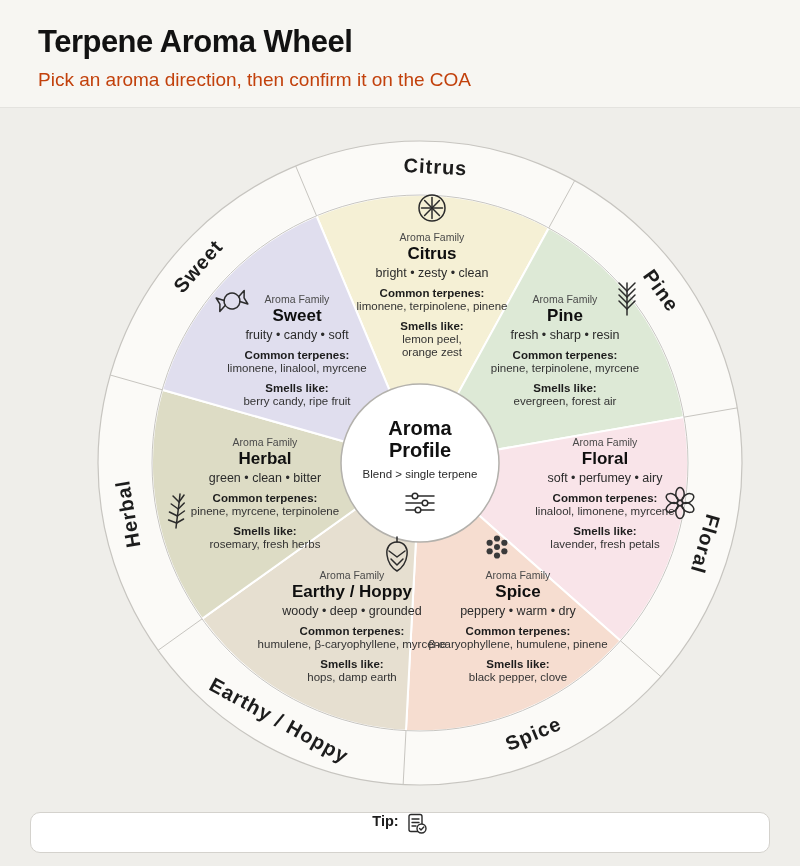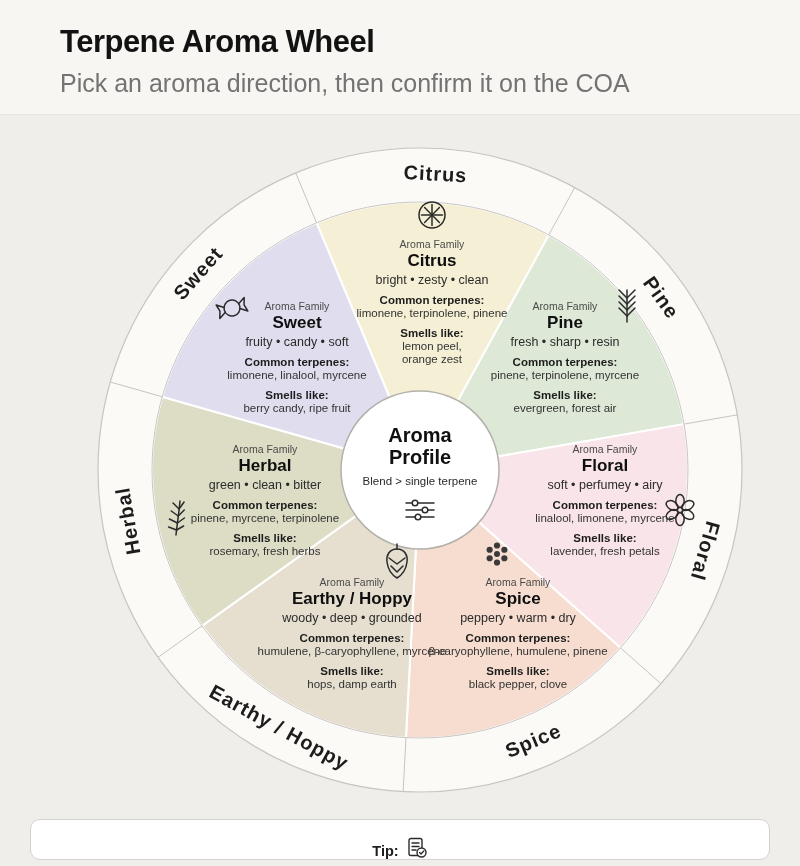--- a/index.html
+++ b/index.html
@@ -3,34 +3,34 @@
 <meta charset="utf-8">
 <style>
   *{margin:0;padding:0;box-sizing:border-box}
   html,body{width:800px;height:866px}
   body{
     background:#efeeea;
     font-family:"Liberation Sans",sans-serif;
     overflow:hidden;
   }
   .header{
-    padding:24px 60px 16px;
+    padding:24px 38px 16px;
     background:#f7f6f2;
     border-bottom:1px solid #e4e3df;
   }
   .header h1{
     font-size:31px;
     font-weight:700;
     letter-spacing:-.5px;
     color:#121212;
   }
   .header p{
     margin-top:9px;
-    font-size:25px;
-    color:#737373;
+    font-size:19px;
+    color:#c2410c;
   }
   .wheel-wrap{height:692px}
   svg{display:block}
   svg text{font-family:"Liberation Sans",sans-serif}
   .rim{font-size:20px;font-weight:700;fill:#1c1c1c;letter-spacing:1px;text-anchor:middle;dominant-baseline:middle}
   .af{font-size:10.5px;fill:#4a4a4a;text-anchor:middle}
   .nm{font-size:17px;font-weight:700;fill:#0f0f0f;text-anchor:middle}
   .ds{font-size:12.5px;fill:#2b2b2b;text-anchor:middle}
   .lb{font-size:11.5px;font-weight:700;fill:#1c1c1c;text-anchor:middle}
   .tx{font-size:11.5px;fill:#333;text-anchor:middle}
@@ -39,21 +39,21 @@
   .icon{stroke:#2b2b2b;stroke-width:1.5;fill:none;stroke-linecap:round;stroke-linejoin:round}
   .icon .fil{fill:#3a3a3a;stroke:none}
   path[data-interactable="true"],text[data-interactable="true"]{cursor:pointer}
   .tipbar{
     margin:12px 30px 0;
     height:41px;
     background:#ffffff;
     border:1px solid #d4d2cd;
     border-radius:10px;
     display:flex;
-    align-items:flex-end;
+    align-items:flex-start;
     justify-content:center;
     gap:7px;
     font-size:14.5px;
     color:#1e1e1e;
   }
   .tip-label{font-weight:700}
   .doc-icon{flex:0 0 auto}
 </style>
 </head>
 <body>

